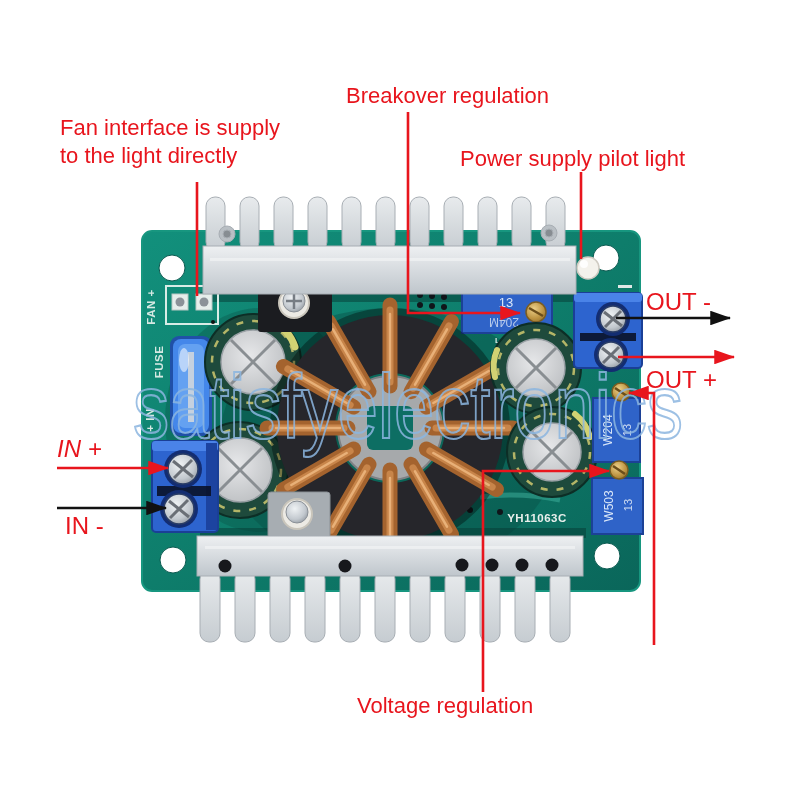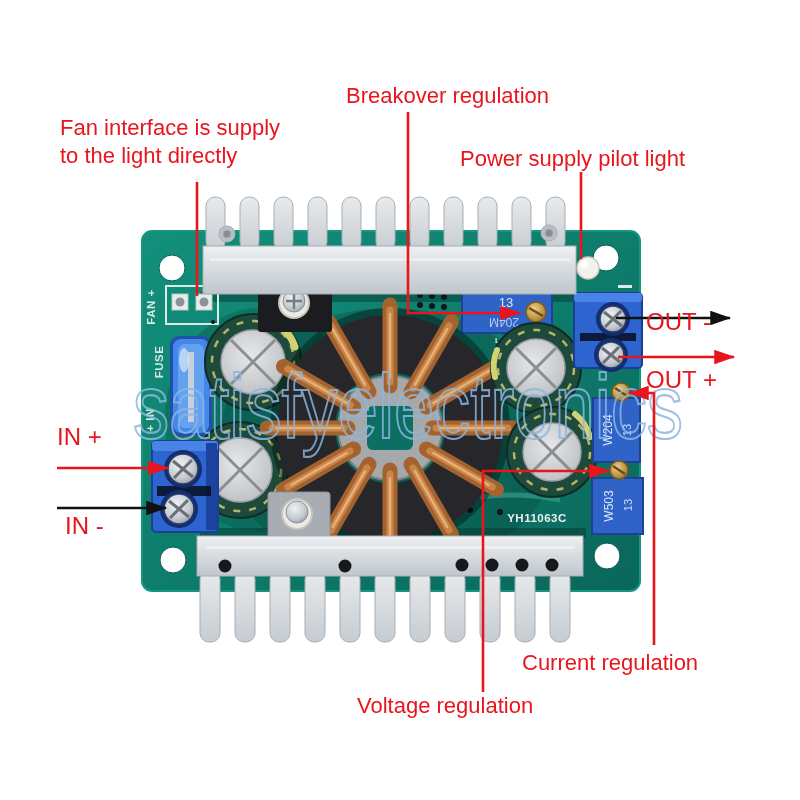--- a/index.html
+++ b/index.html
@@ -296,20 +296,19 @@
     <path d="M483,692 L483,471 L609,471" stroke="#e8151d" marker-end="url(#arrR)"></path>
   </g>
 </svg>
 
 <div class="label" style="left:60px;top:114px;width:282px;">
   <div>Fan interface is supply</div>
   <div>to the light directly</div>
 </div>
 <div class="label" style="left:346px;top:82px;width:262px;">Breakover regulation</div>
 <div class="label" style="left:460px;top:145px;width:286px;">Power supply pilot light</div>
-<div class="label big" style="left:646px;top:288px;margin-top:20px;">OUT -</div>
+<div class="label big" style="left:646px;top:288px;">OUT -</div>
 <div class="label big" style="left:646px;top:366px;">OUT +</div>
-<div class="label big" style="left:57px;top:423px;">IN +</div>
+<div class="label big" style="left:57px;top:435px;font-style:italic;">IN +</div>
 <div class="label big" style="left:65px;top:512px;">IN -</div>
-<div class="label" style="left:522px;top:649px;width:226px;">Current regulation</div>
 <div class="label" style="left:357px;top:692px;width:232px;">Voltage regulation</div>
 
 </div>
 
 </body></html>

